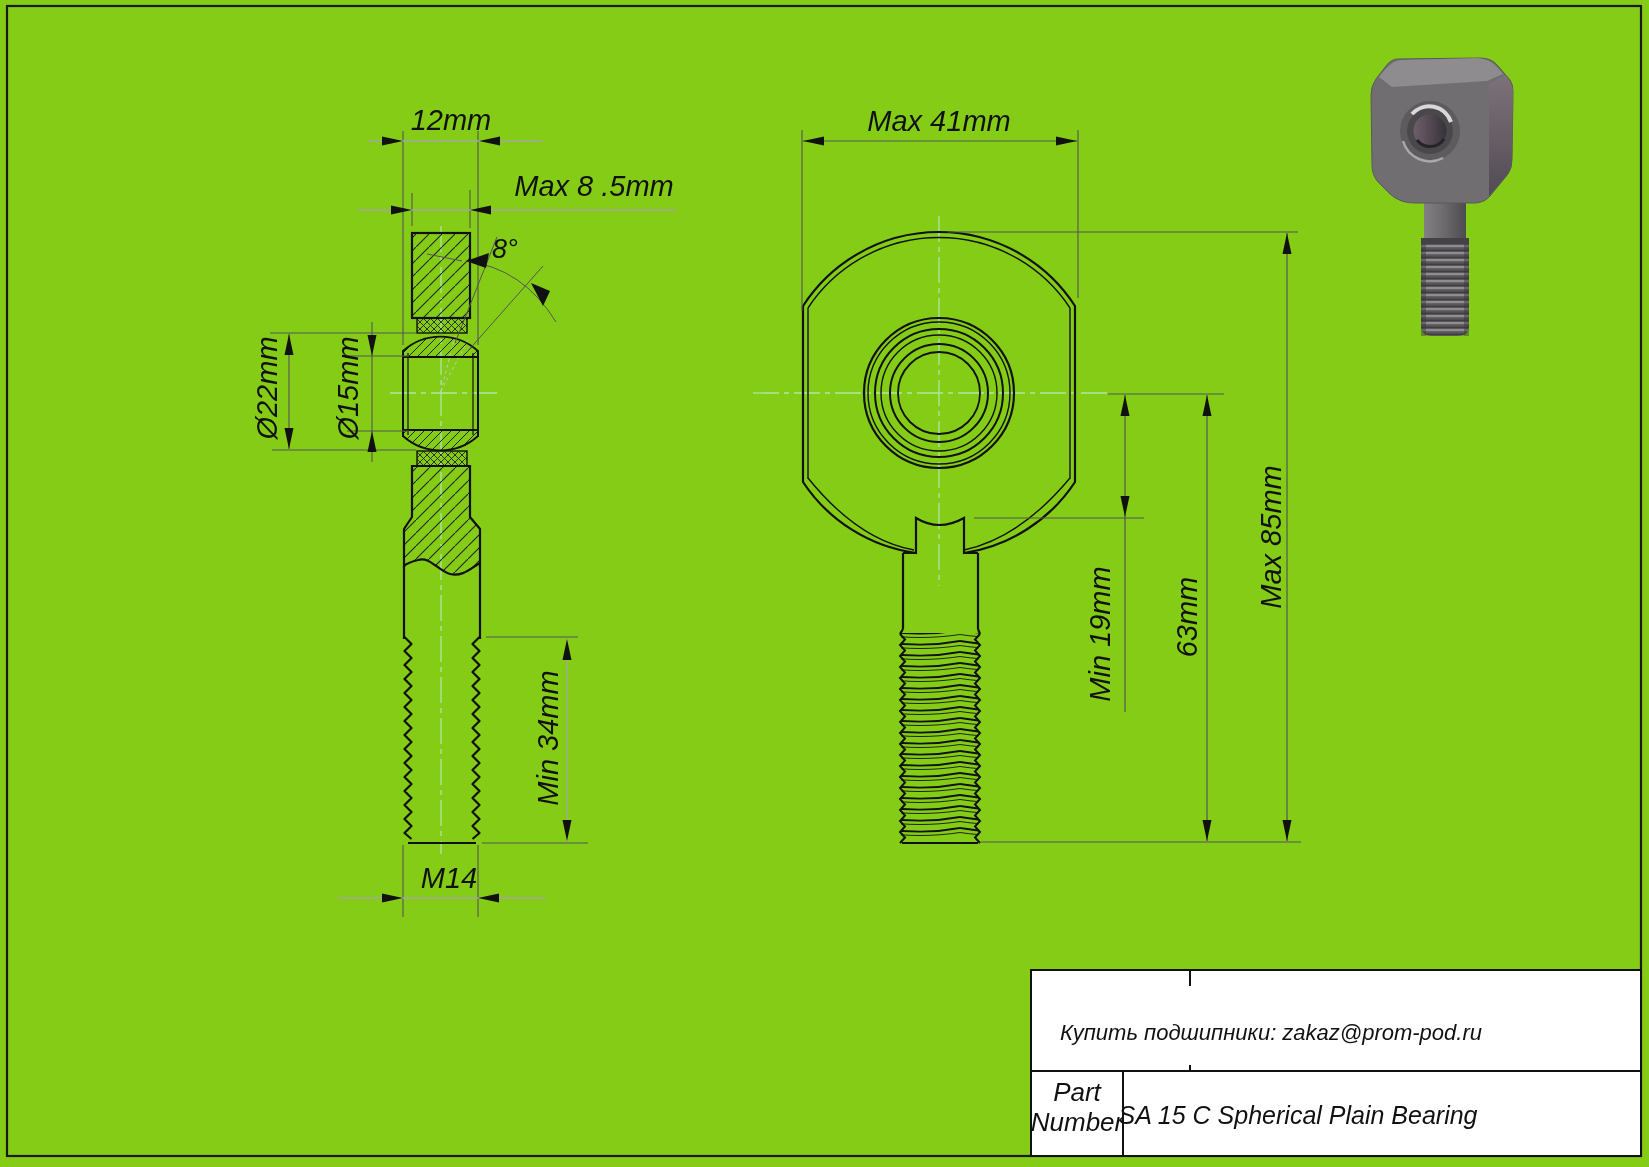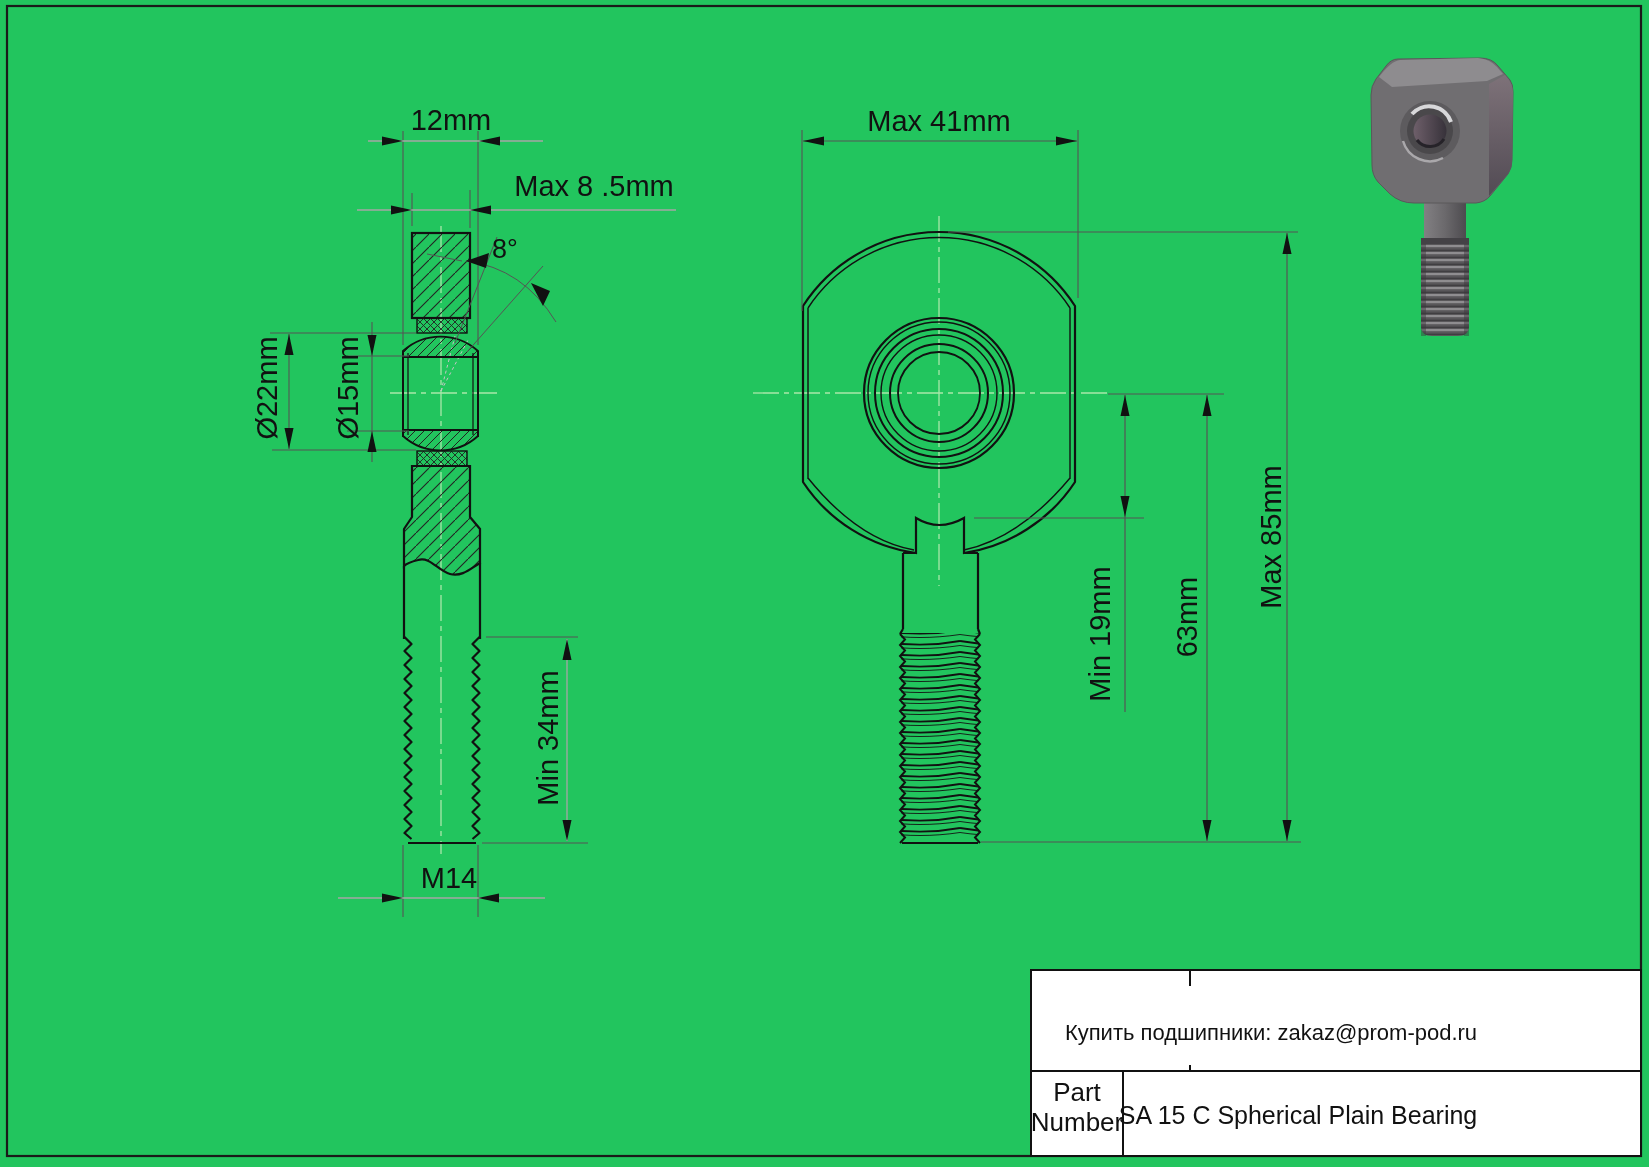--- a/index.html
+++ b/index.html
@@ -1,16 +1,16 @@
 <!DOCTYPE html>
 <html><head>
 <meta charset="utf-8">
 <style>
   html,body{margin:0;padding:0;background:#ffffff;}
-  .sheet{position:relative;width:1649px;height:1167px;background:#22c55e;overflow:hidden;}
+  .sheet{position:relative;width:1649px;height:1167px;background:#84cc16;overflow:hidden;font-style:italic;}
   svg{display:block;}
   text{font-family:"Liberation Sans","DejaVu Sans",sans-serif;fill:#111;}
   .dimtext{font-size:29px;}
   .angletext{font-size:27px;}
   .tb-note{font-size:22px;}
   .tb-part{font-size:26px;}
   .tb-name{font-size:25px;}
 </style>
 </head>
 <body>

